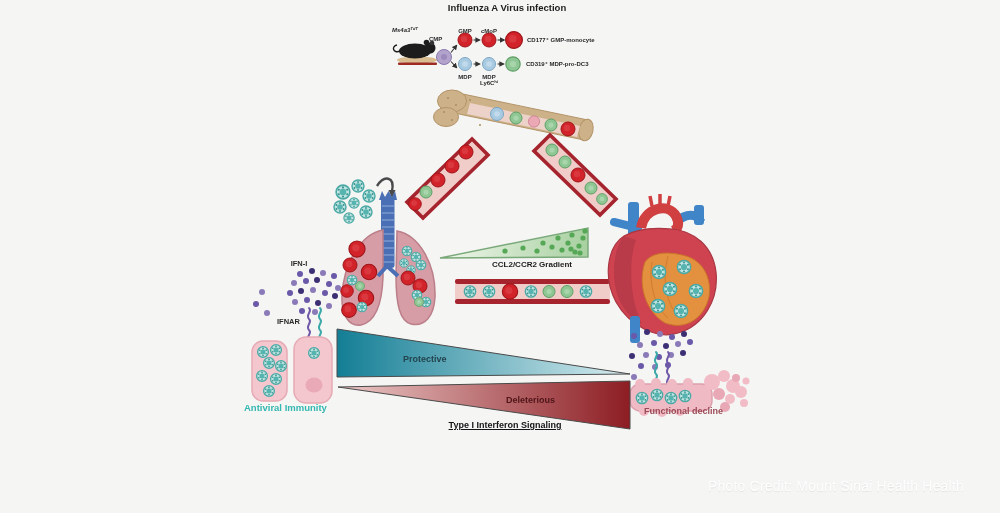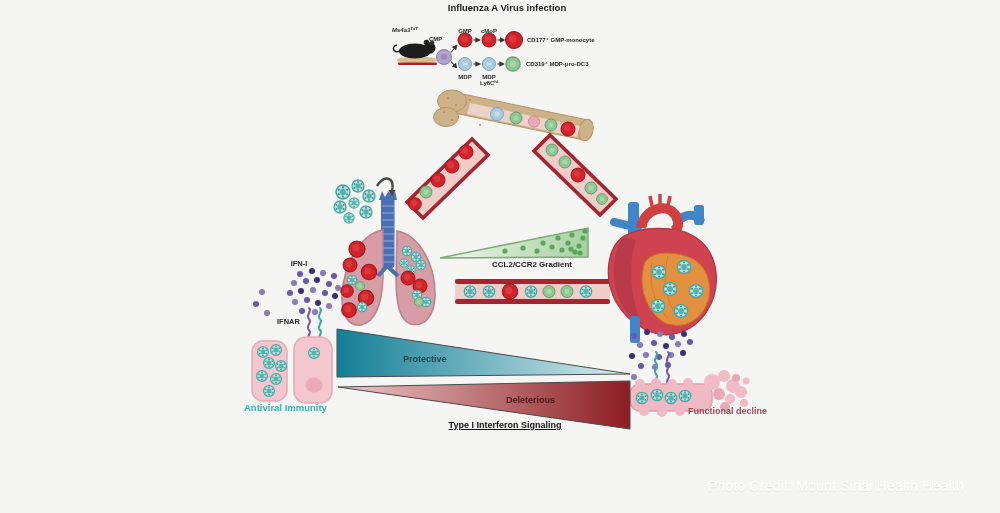--- a/index.html
+++ b/index.html
@@ -11,21 +11,21 @@
   }
   .stage svg{position:absolute;left:0;top:0;}
   .lbl{position:absolute;white-space:nowrap;line-height:1.05;}
   .tiny{font-size:6px;font-weight:600;color:#2a2a2a;}
   .ctr{transform:translateX(-50%);text-align:center;}
   .title{font-size:9.5px;font-weight:bold;color:#1c1c1c;}
   .mid{font-size:7.5px;font-weight:bold;color:#2a2a2a;}
   .bold8{font-size:8px;font-weight:bold;color:#1c1c1c;}
   .tri-lbl{font-size:9px;font-weight:600;}
   .caption-teal{font-size:9.5px;font-weight:bold;color:#33b7b1;}
-  .caption-maroon{font-size:9px;font-weight:bold;color:#9c4a55;margin-left:44px;}
+  .caption-maroon{font-size:9px;font-weight:bold;color:#9c4a55;}
   .axis{font-size:9px;font-weight:bold;color:#141414;}
   .credit{
     position:absolute;right:36px;top:478px;font-size:14px;
     color:rgba(255,255,255,.97);text-shadow:0 1px 1px rgba(0,0,0,.08);
     letter-spacing:.2px;
   }
   .ital{font-style:italic;}
 </style>
 </head>
 <body>

